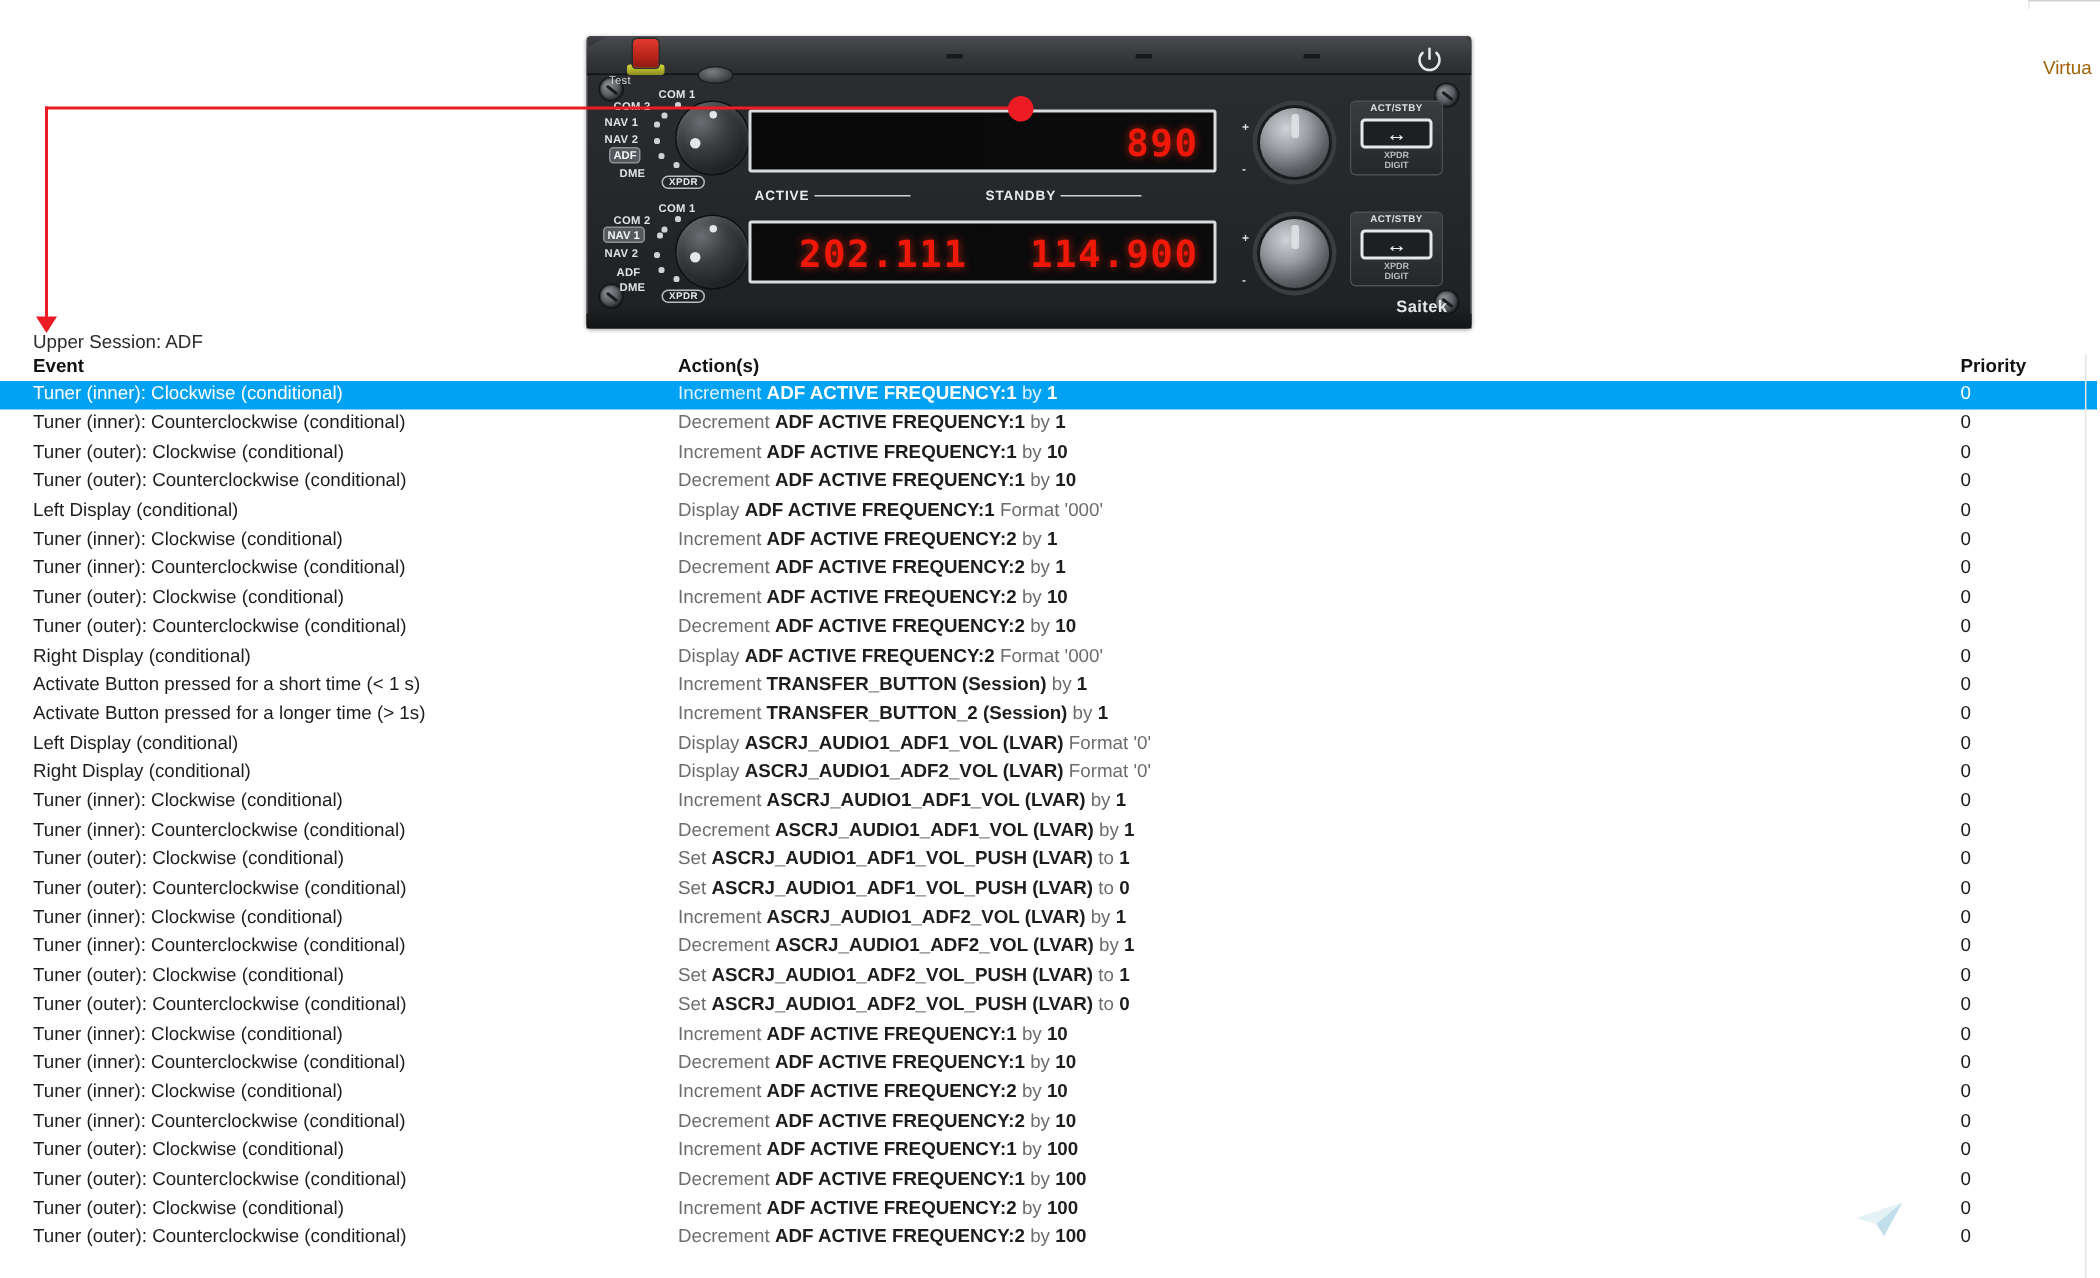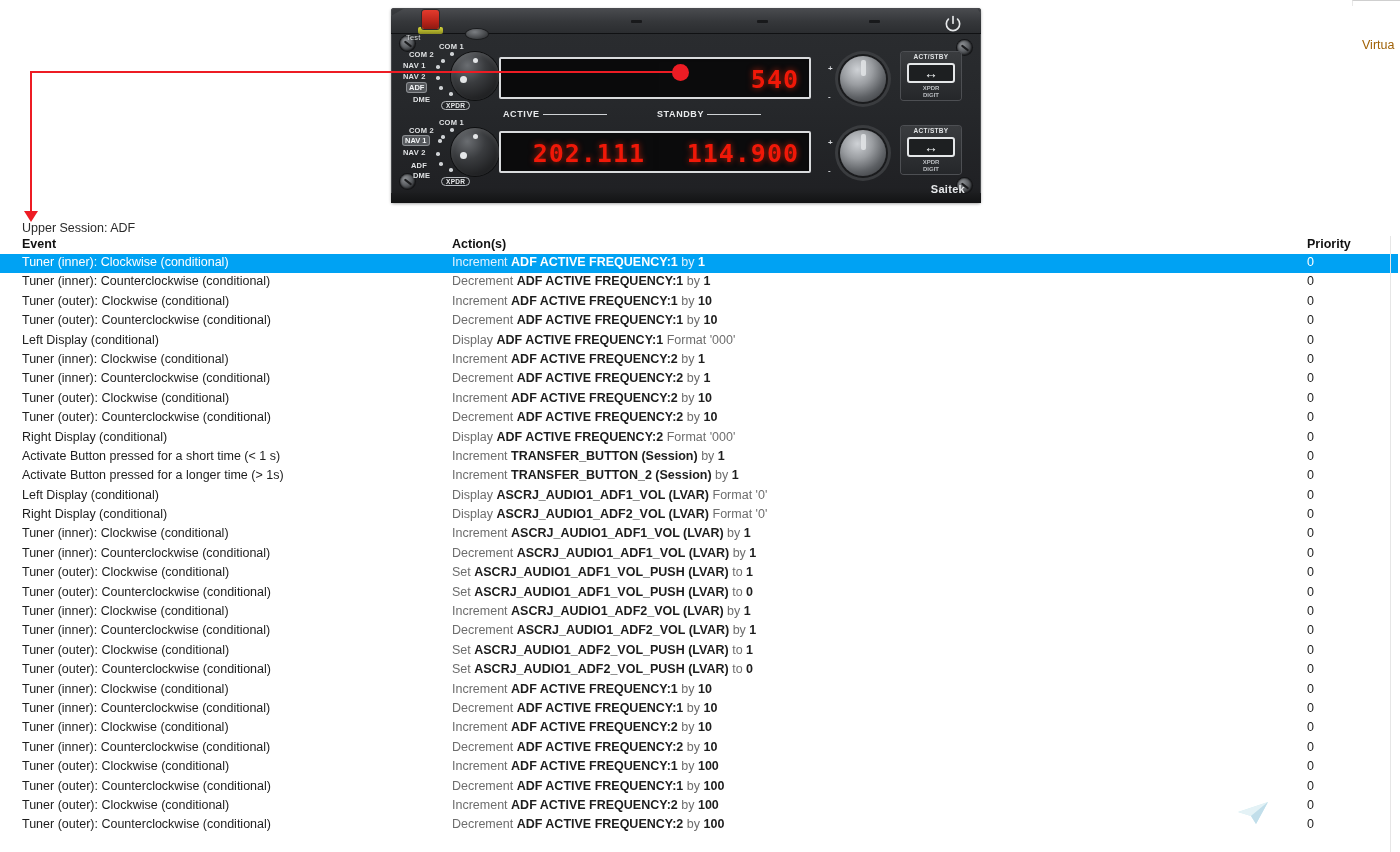--- a/index.html
+++ b/index.html
@@ -18,21 +18,21 @@
     border-top: 1px solid #cfcfcf; border-left: 1px solid #e8e8e8;
     background: #fff;
   }
   .tr-label {
     position: absolute; top: 38px; left: 1362px;
     font-size: 12.5px; color: #a16207; white-space: nowrap;
   }
 
   
   .device-wrap {
-    position: absolute; left: 391px; top: 8px; width: 590px; height: 195px;
+    position: absolute; left: 391px; top: 24px; width: 590px; height: 195px;
   }
   .device {
     position: absolute; inset: 0;
     background:
       linear-gradient(180deg, #3b3d40 0%, #303235 6%, #2a2c2f 12%, #26282b 50%, #202124 92%, #17181a 100%);
     border-radius: 3px;
     box-shadow: inset 0 0 0 1px #47494c, 0 1px 3px rgba(0,0,0,.35);
   }
   
   .dev-top {
@@ -287,21 +287,21 @@
       <div class="sel-lbl" style="left:0px;  top:32px;">NAV 2</div>
       <div class="sel-dot" style="left:33px; top:36px;"></div>
       <div class="sel-lbl" style="left:8px;  top:45px;">ADF</div>
       <div class="sel-dot" style="left:36px; top:46px;"></div>
       <div class="sel-lbl" style="left:10px; top:55px;">DME</div>
       <div class="sel-dot" style="left:46px; top:52px;"></div>
       <div class="xpdr-pill" style="left:38px; top:61px;">XPDR</div>
     </div>
 
     <div class="disp-frame top">
-      <div class="disp right">540</div>
+      <div class="disp right">890</div>
     </div>
 
     <div class="mid-row">
       <span class="act">ACTIVE</span>
       <span class="mid-line" style="left:44px; width:64px;"></span>
       <span class="stb">STANDBY</span>
       <span class="mid-line" style="left:208px; width:54px;"></span>
     </div>
 
     <div class="disp-frame bot">

